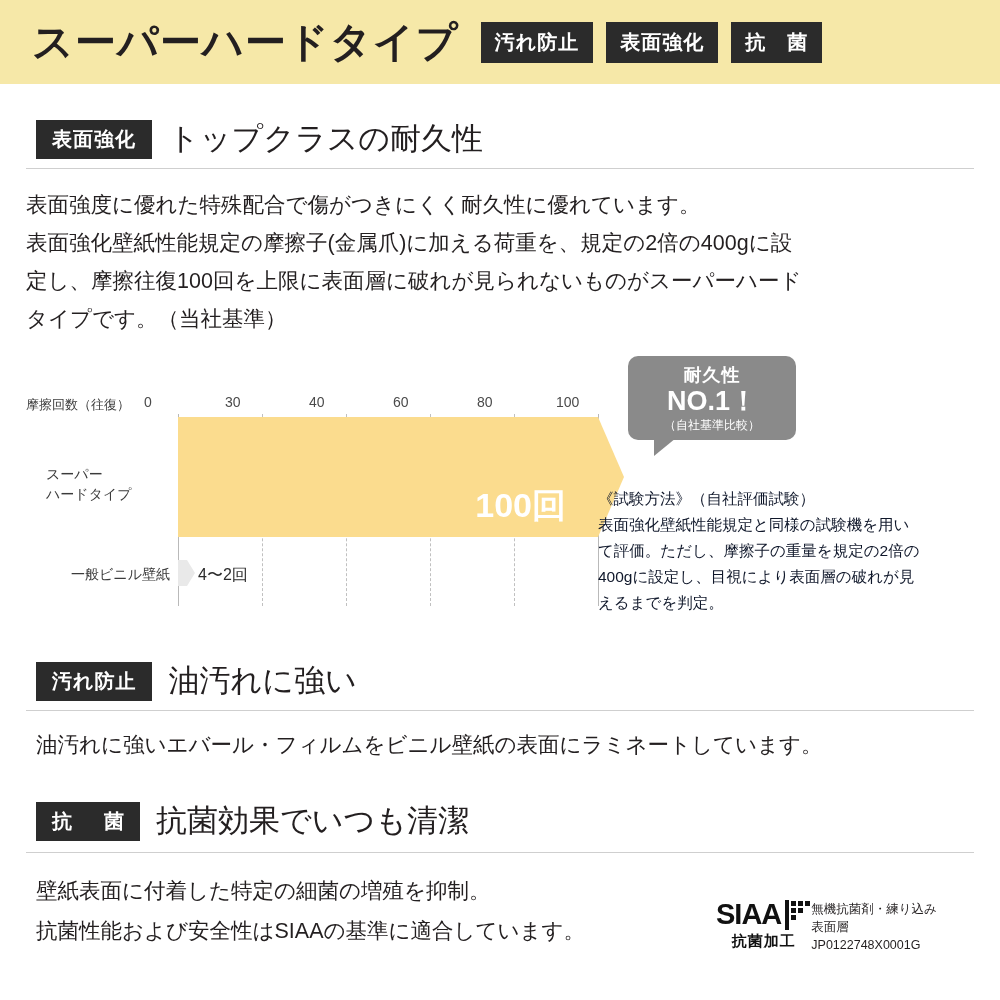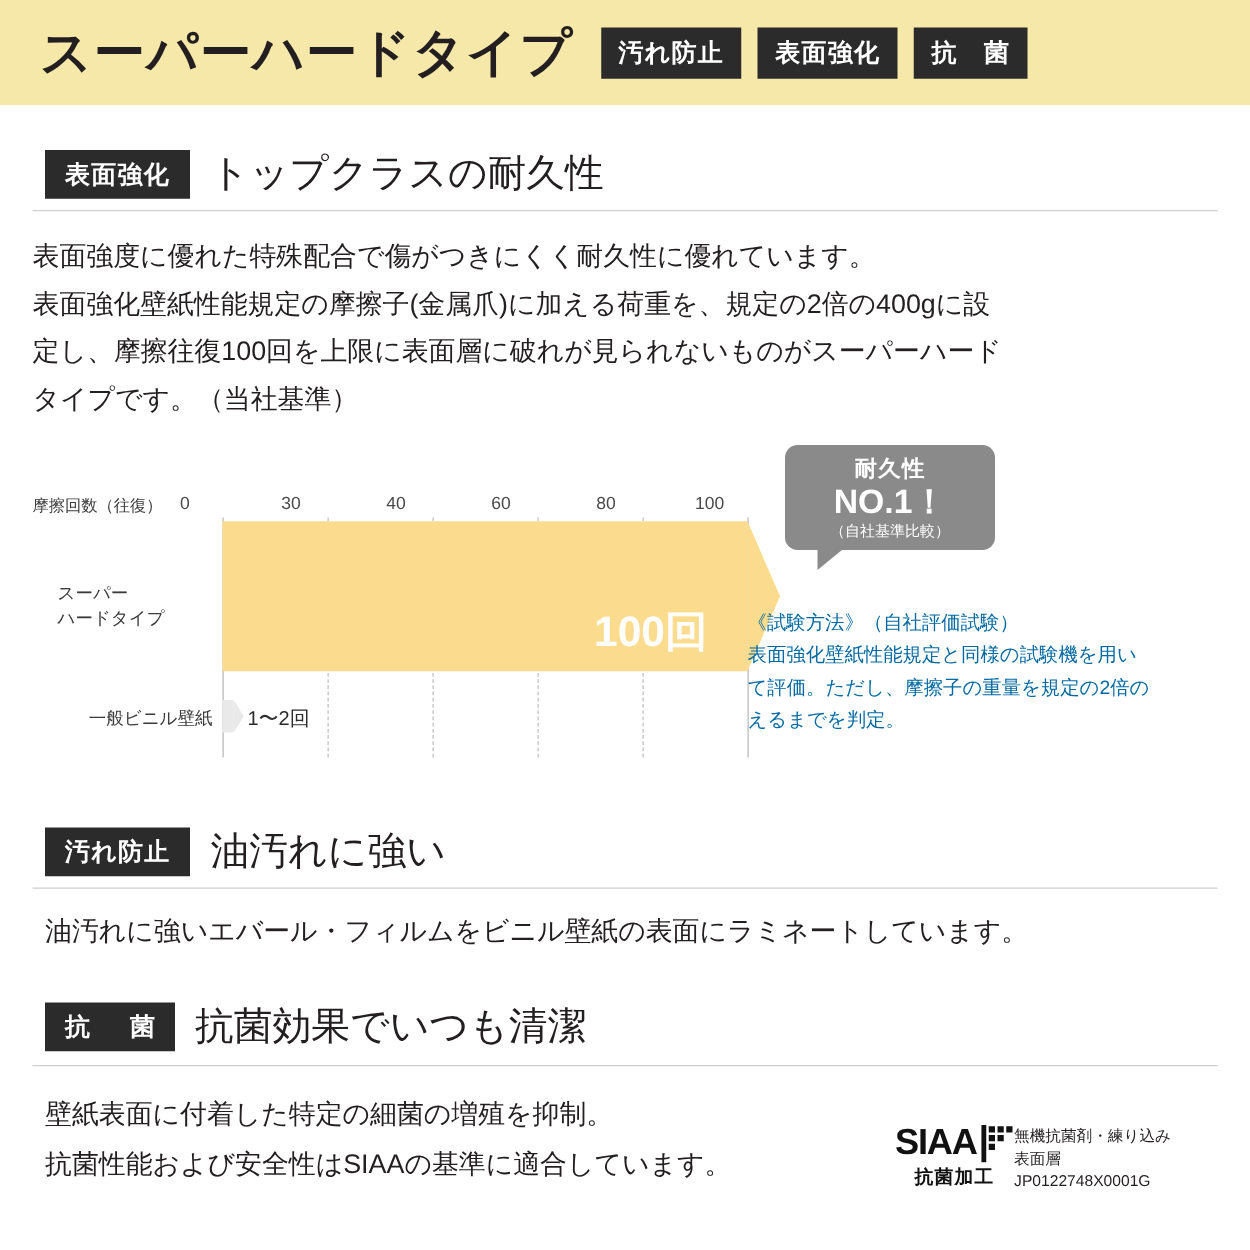--- a/index.html
+++ b/index.html
@@ -91,21 +91,21 @@
   }
   .bubble:after{
     content:"";position:absolute;left:26px;bottom:-16px;
     border-left:0 solid transparent;border-right:22px solid transparent;
     border-top:18px solid #8a8a8a;
   }
   .bubble-l1{font-size:18px;font-weight:bold;margin-top:7px;letter-spacing:1px;}
   .bubble-l2{font-size:27px;font-weight:bold;line-height:28px;}
   .bubble-l3{font-size:12px;margin-top:2px;}
 
-  .method{position:absolute;left:598px;top:486px;width:382px;font-size:15.5px;line-height:26px;color:#0369a1;}
+  .method{position:absolute;left:598px;top:486px;width:382px;font-size:15.5px;line-height:26px;color:#0f172a;}
 
   
   .siaa{position:absolute;left:716px;top:898px;display:flex;align-items:flex-start;}
   .siaa-mark{display:flex;flex-direction:column;align-items:center;}
   .siaa-top{display:flex;align-items:center;gap:4px;}
   .siaa-word{font-size:29px;font-weight:bold;letter-spacing:-1px;color:#111;}
   .siaa-text{font-size:15px;font-weight:bold;letter-spacing:1px;margin-top:1px;color:#111;}
   .siaa-side{font-size:12.5px;line-height:18px;color:#231f20;margin-top:2px;white-space:nowrap;}
 </style>
 </head>
@@ -155,33 +155,34 @@
     <div class="cat-label" style="left:20px;top:102px;width:122px;text-align:left;">ハードタイプ</div>
     <div class="cat-label" style="left:10px;top:182px;width:134px;">一般ビニル壁紙</div>
 
     <div class="bar-main">
       <div class="bar-value">100回</div>
     </div>
     <div class="bar-main-tip"></div>
 
     <div class="bar-small"></div>
     <div class="bar-small-tip"></div>
-    <div class="bar-small-label">1〜2回</div>
+    <div class="bar-small-label">4〜2回</div>
   </div>
 
   <div class="bubble">
     <div class="bubble-l1">耐久性</div>
     <div class="bubble-l2">NO.1！</div>
     <div class="bubble-l3">（自社基準比較）</div>
   </div>
 
   <div class="method">
     <div>《試験方法》（自社評価試験）</div>
     <div>表面強化壁紙性能規定と同様の試験機を用い</div>
     <div>て評価。ただし、摩擦子の重量を規定の2倍の</div>
+    <div>400gに設定し、目視により表面層の破れが見</div>
     <div>えるまでを判定。</div>
   </div>
 
   <div class="section-head" style="left:36px;top:660px;">
     <div class="badge">汚れ防止</div>
     <div class="sect-title">油汚れに強い</div>
   </div>
   <div class="rule" style="top:710px;"></div>
   <div class="para" style="left:36px;top:726px;width:950px;">油汚れに強いエバール・フィルムをビニル壁紙の表面にラミネートしています。</div>
 

